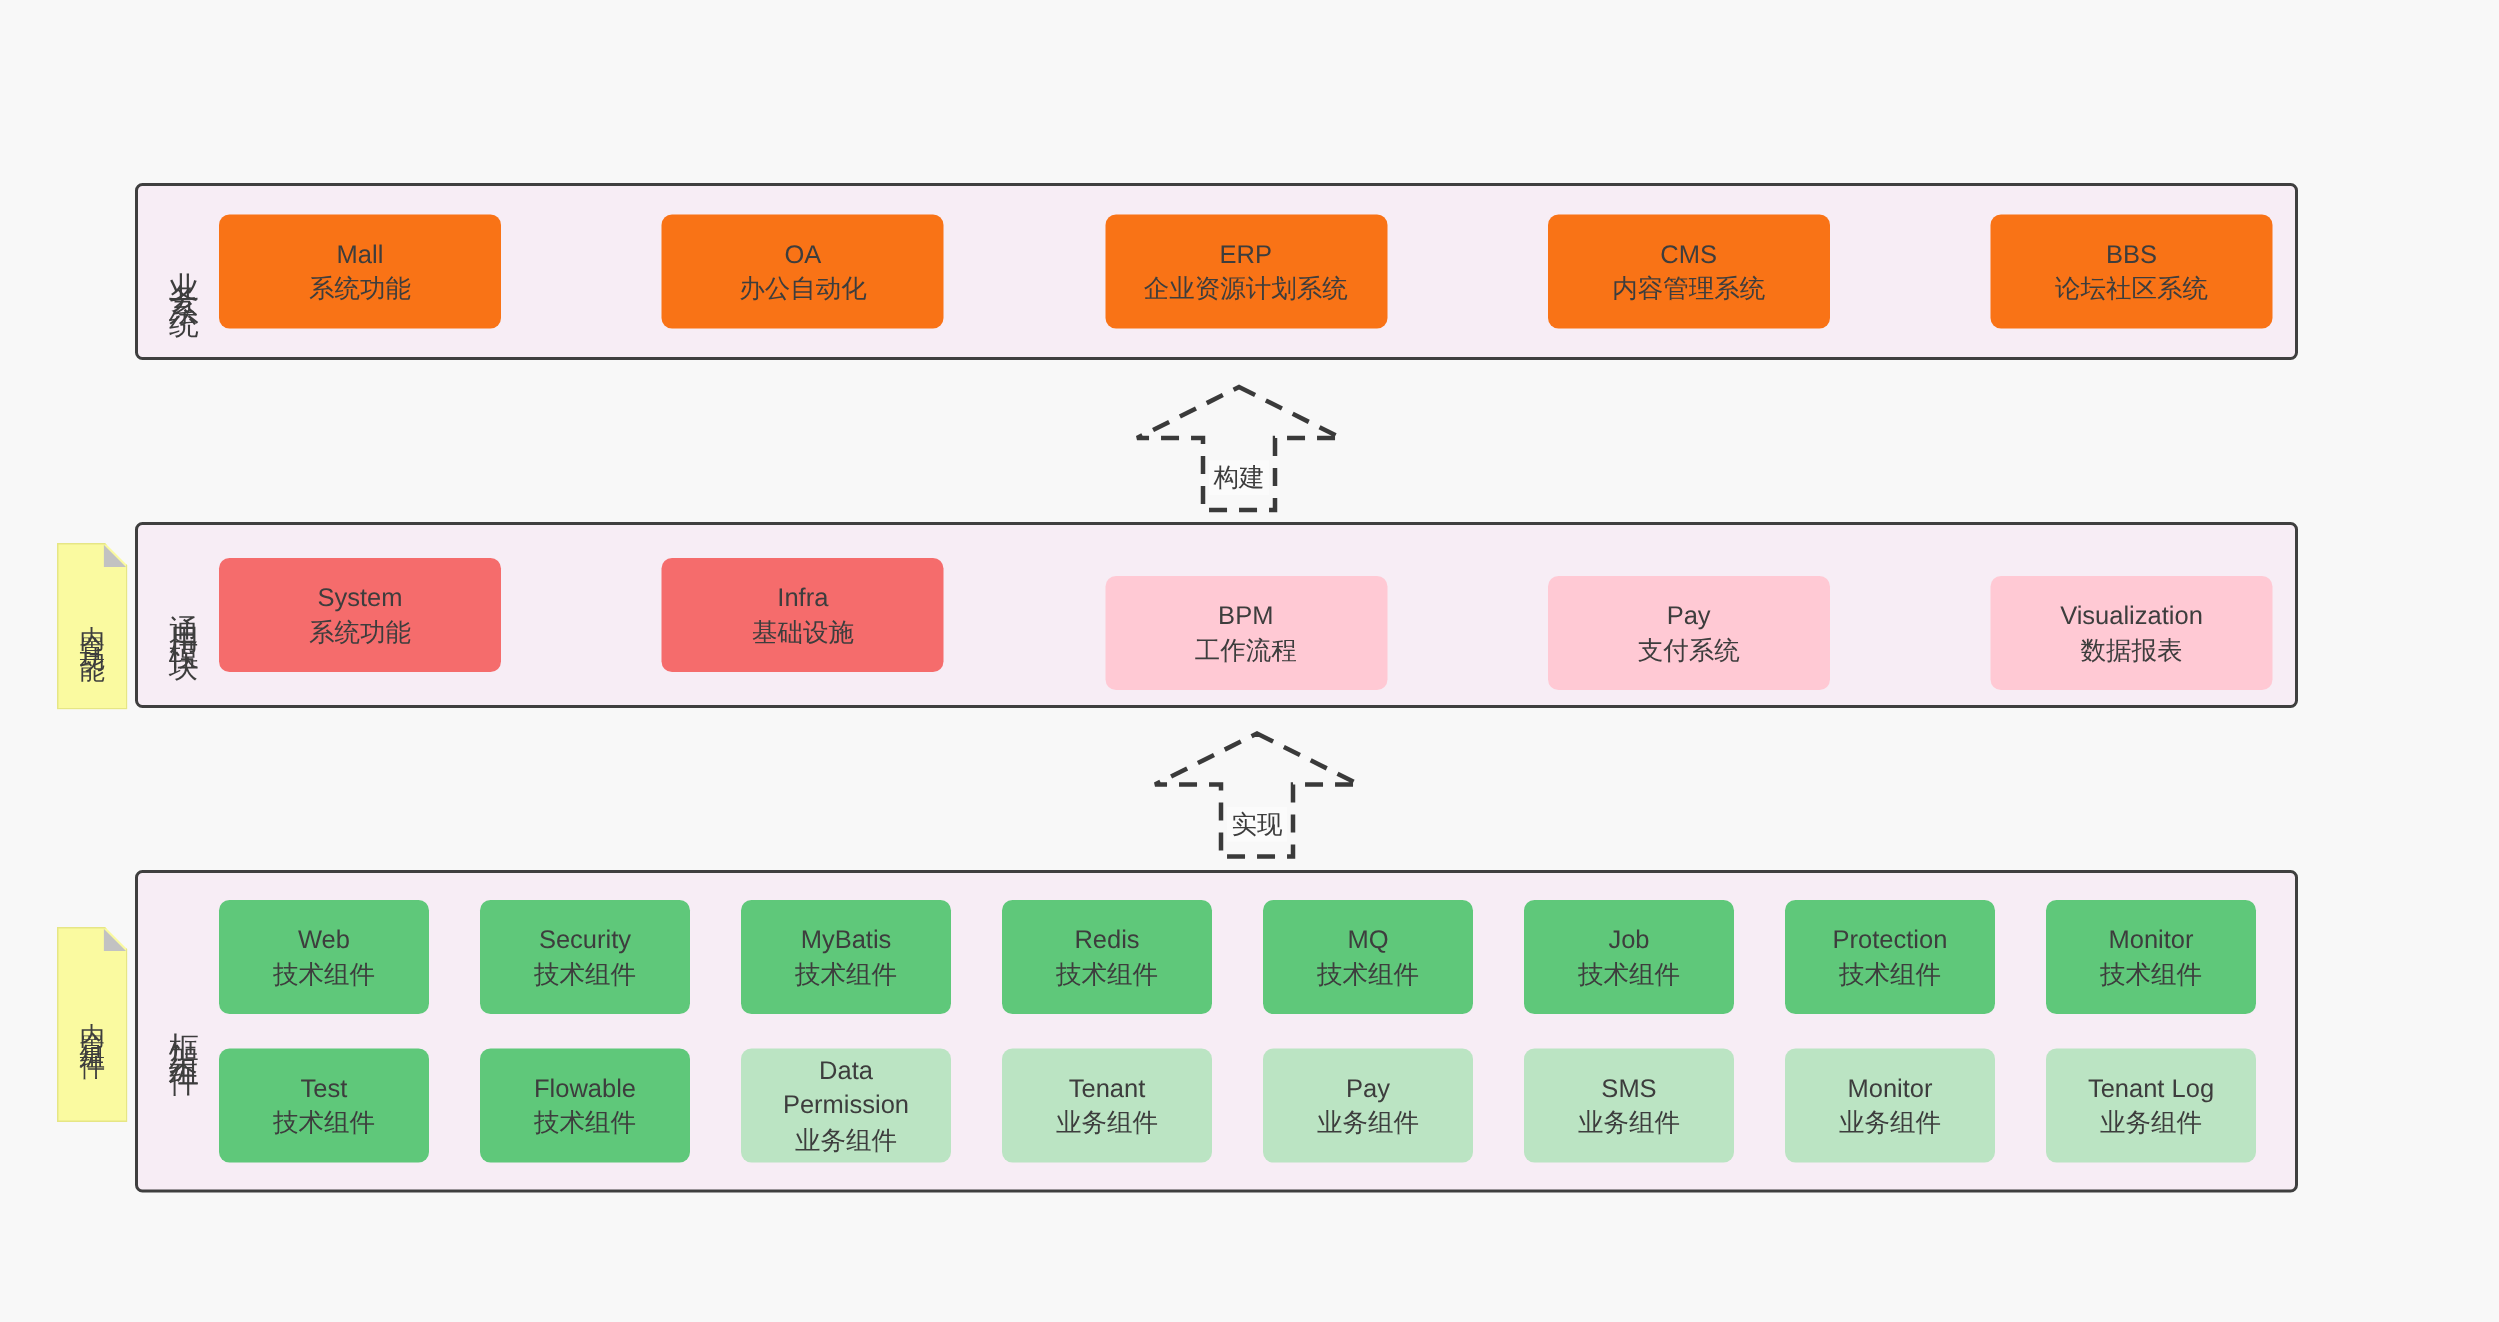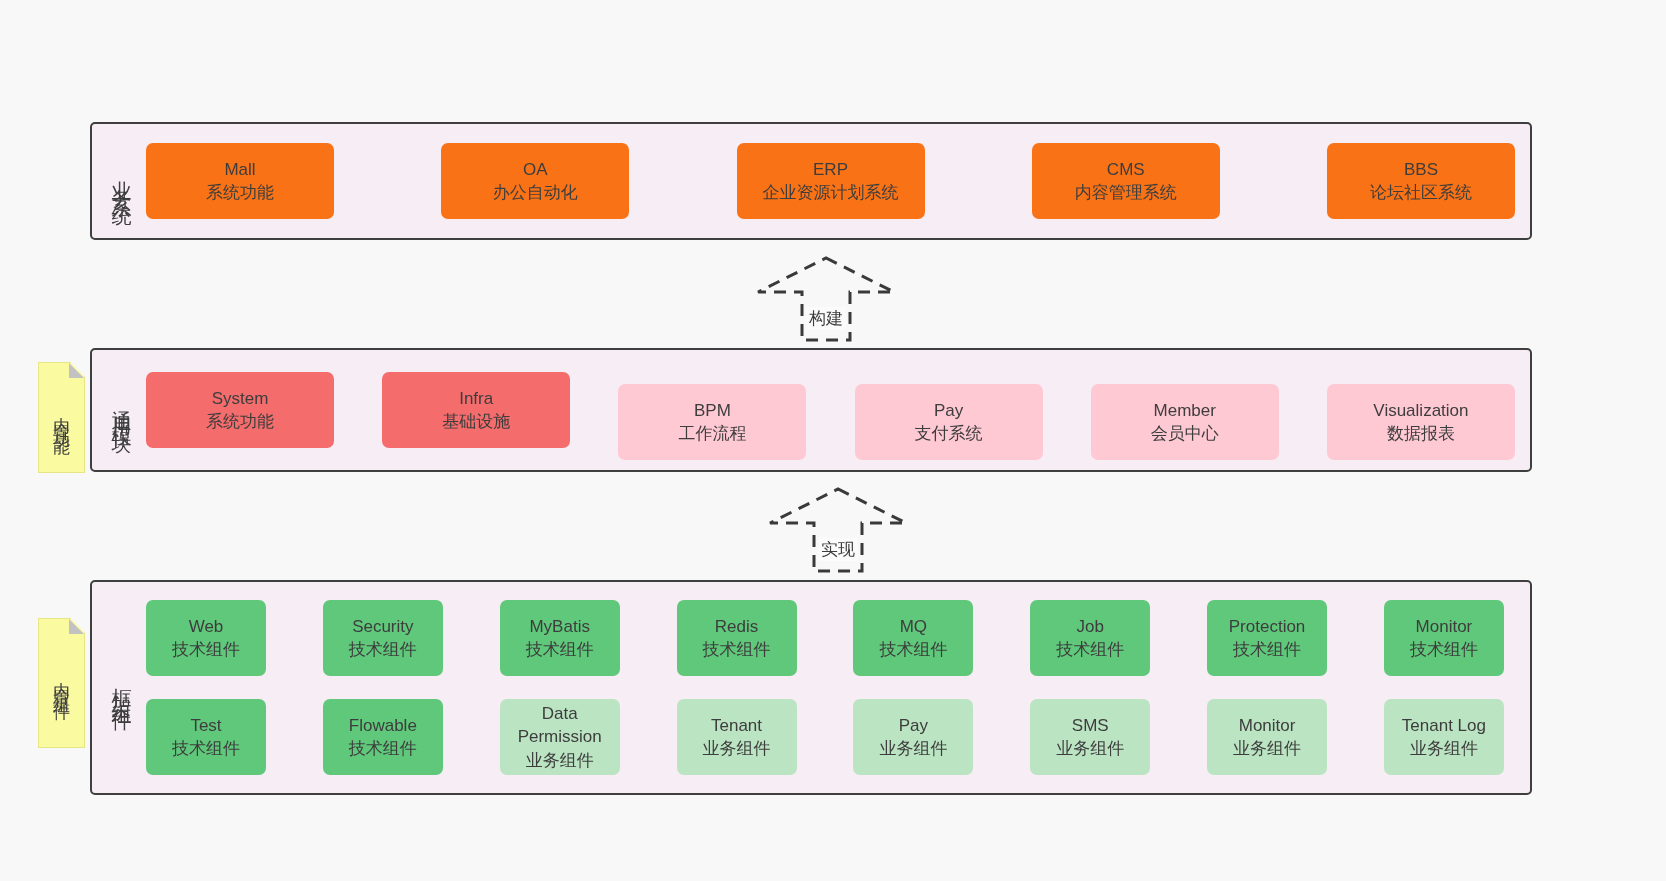--- a/index.html
+++ b/index.html
@@ -45,21 +45,21 @@
     padding:0 26px 0 4px;
   }
   .boxes-col .row{ display:flex; justify-content:space-between; }
 
   .box{
     height:76px; border-radius:7px;
     display:flex; flex-direction:column; align-items:center; justify-content:center;
     font-size:17px; line-height:23.5px; text-align:center;
   }
   .w-lg{ width:188px; }
-  .w-sm{ width:120px; }
+  .w-sm{ width:140px; }
   .box .en{ display:block; max-width:122px; }
   .blue{ background:#f97316; }
   .red{ background:#f56c6c; }
   .pink{ background:#ffc9d4;margin-top:24px; }
   .green{ background:#5fc87a; }
   .lightgreen{ background:#bbe4c3; }
 
   .arrow{ position:absolute; width:140px; height:86px; }
   #arrow-build{ left:756px; top:256px; }
   #arrow-implement{ left:768px; top:487px; }
@@ -143,24 +143,20 @@
     </div>
     <div class="box pink w-lg">
       <span class="en">BPM</span>
       <span class="zh">工作流程</span>
     </div>
     <div class="box pink w-lg">
       <span class="en">Pay</span>
       <span class="zh">支付系统</span>
     </div>
     <div class="box pink w-lg">
-      <span class="en">Member</span>
-      <span class="zh">会员中心</span>
-    </div>
-    <div class="box pink w-lg">
       <span class="en">Visualization</span>
       <span class="zh">数据报表</span>
     </div>
   </div>
 </div>
 
 <div class="arrow" id="arrow-implement">
   <svg viewBox="0 0 140 86">
     <polygon points="70,2 138,36 94,36 94,84 46,84 46,36 2,36"></polygon>
   </svg>

